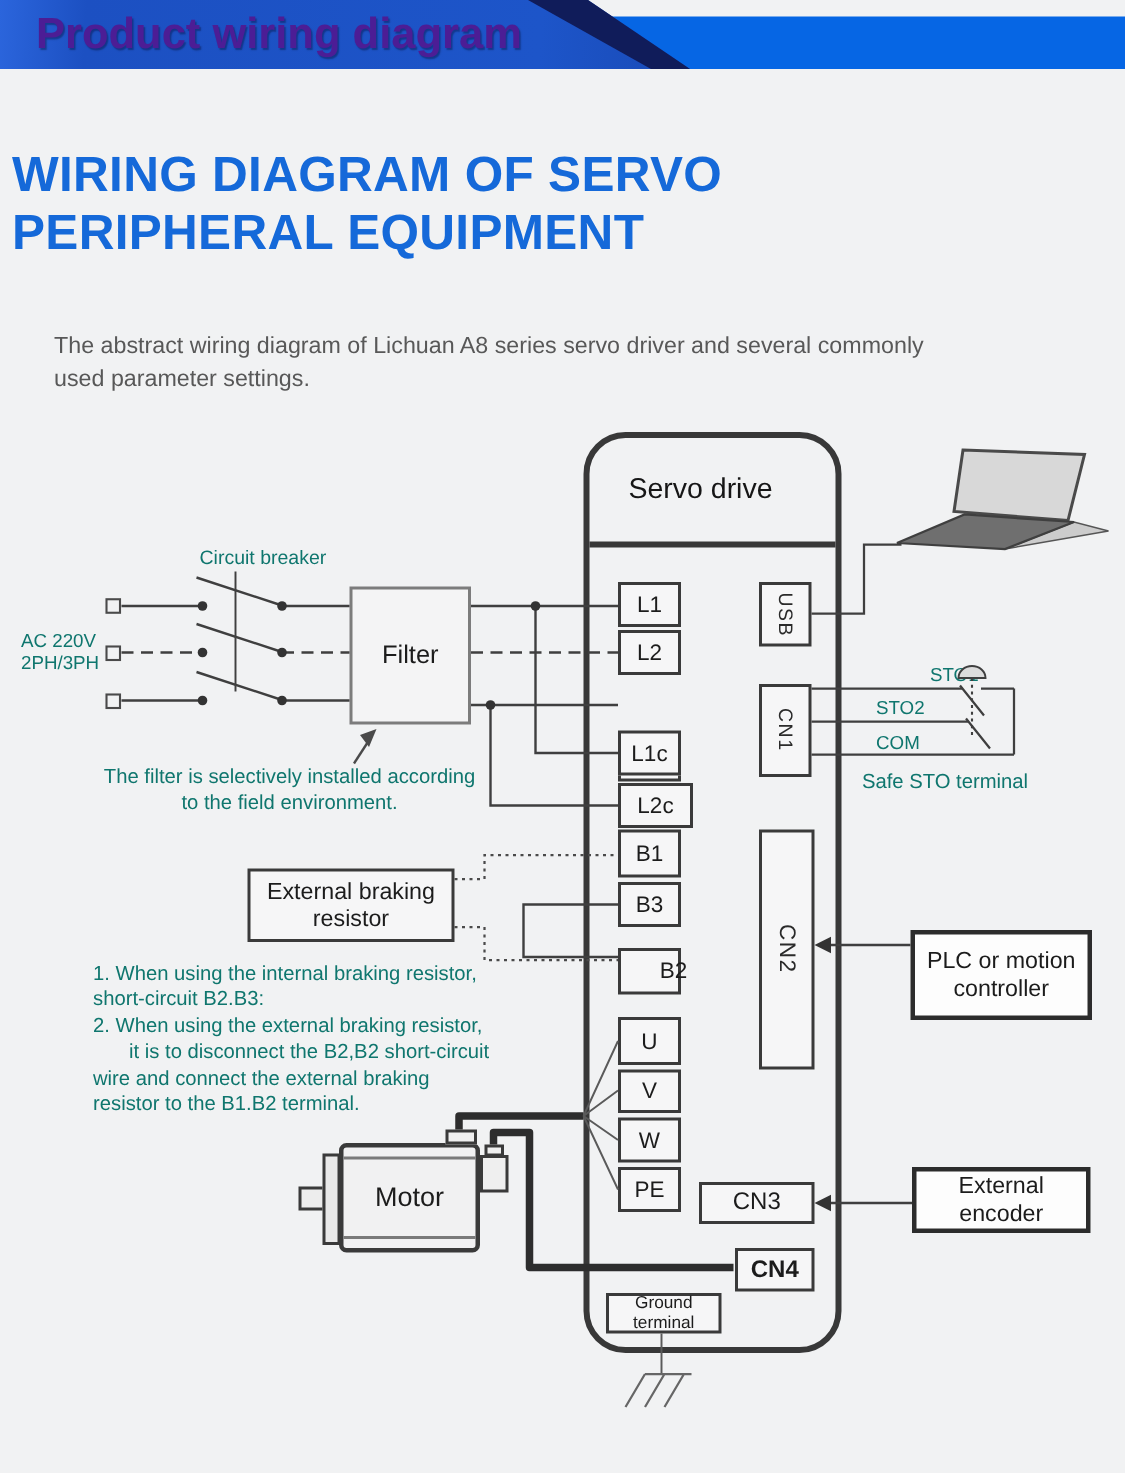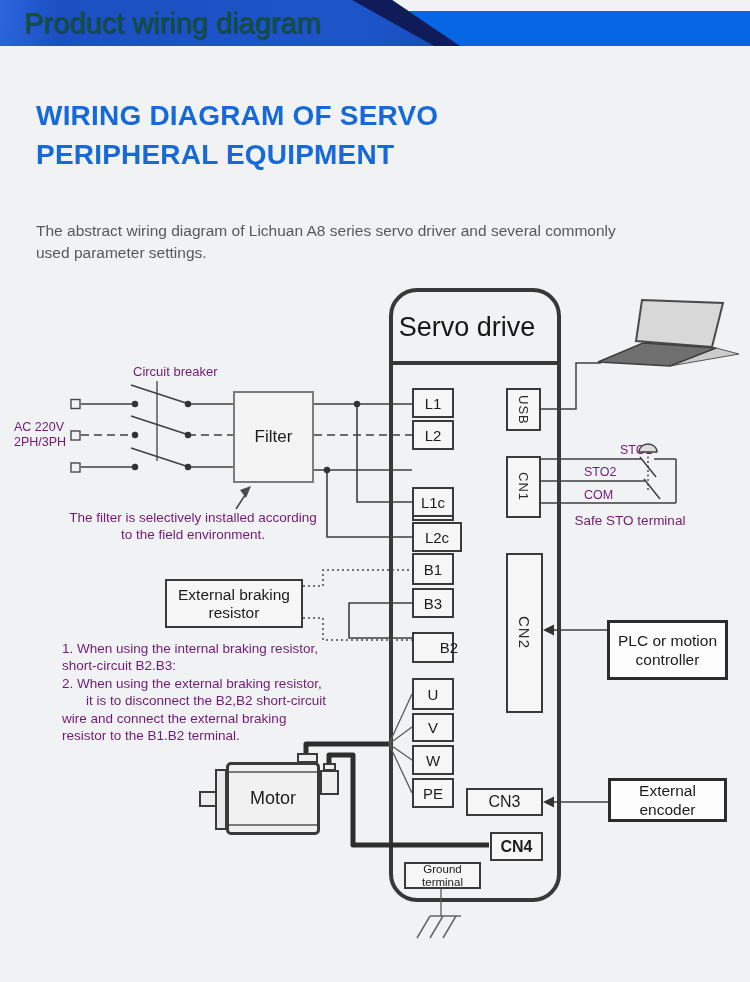--- a/index.html
+++ b/index.html
@@ -7,40 +7,40 @@
   .stage{position:relative;width:750px;height:982px;background:#f1f2f3;overflow:hidden;}
 
   
   .banner{position:absolute;left:0;top:0;width:750px;height:48px;}
   .banner-accent{position:absolute;left:300px;top:11px;width:450px;height:35px;background:#0666e4;}
   .banner-main{position:absolute;left:0;top:0;width:480px;height:46px;
     background:linear-gradient(93deg,#2b65dc 0%,#1c50c2 12%,#1d55c9 75%,#1848b3 100%);
     clip-path:polygon(0 0,392px 0,460px 46px,0 46px);}
   .banner-fold{position:absolute;left:0;top:0;width:480px;height:46px;background:#101c5a;
     clip-path:polygon(352px 0,392px 0,460px 46px,434px 46px);}
-  .banner-title{position:absolute;left:24px;top:0;line-height:46px;color:#14532d;
-    font-size:29px;font-weight:normal;white-space:nowrap;text-shadow:1px 1px 1px rgba(0,0,30,.35);}
+  .banner-title{position:absolute;left:24px;top:0;line-height:46px;color:#4c1d95;
+    font-size:29px;font-weight:bold;white-space:nowrap;text-shadow:1px 1px 1px rgba(0,0,30,.35);}
 
   
-  .heading{position:absolute;left:36px;top:96px;width:620px;font-size:28px;line-height:39px;
+  .heading{position:absolute;left:8px;top:96px;width:620px;font-size:33px;line-height:39px;
     font-weight:bold;color:#1569d9;letter-spacing:.2px;}
   .intro{position:absolute;left:20px;top:204px;width:712px;font-size:15.5px;line-height:22px;color:#585858;}
 
   
   .box,.term,.vbox,.wbox{position:absolute;box-sizing:border-box;display:flex;align-items:center;
     justify-content:center;background:#f6f6f7;border:2px solid #3a3a3a;color:#1c1c1c;z-index:2;}
   .term{font-size:15px;}
   .vbox span{writing-mode:vertical-rl;font-size:13px;letter-spacing:1px;color:#2a2a2a;}
   .wbox{background:#fdfdfd;border:3.5px solid #2c2c2c;font-size:15.5px;line-height:19px;text-align:center;}
-  .label{position:absolute;color:#701a75;z-index:2;}
+  .label{position:absolute;color:#0f766e;z-index:2;}
   .servo-box{position:absolute;left:389px;top:288px;width:172px;height:614px;box-sizing:border-box;
     border:4px solid #383838;border-radius:28px;z-index:1;}
   .servo-divider{position:absolute;left:393px;top:361px;width:164px;height:4px;background:#383838;z-index:2;}
   .servo-title{position:absolute;left:393px;top:312px;width:148px;height:30px;display:flex;align-items:center;
-    justify-content:center;font-size:27px;color:#161616;z-index:2;}
+    justify-content:center;font-size:19px;color:#161616;z-index:2;}
   .motor-line{position:absolute;background:#7a7a7a;z-index:2;}
   svg.overlay{position:absolute;left:0;top:0;z-index:3;pointer-events:none;}
 </style>
 </head>
 <body>
 
 <div class="stage">
 
   <div class="banner">
     <div class="banner-accent"></div>

